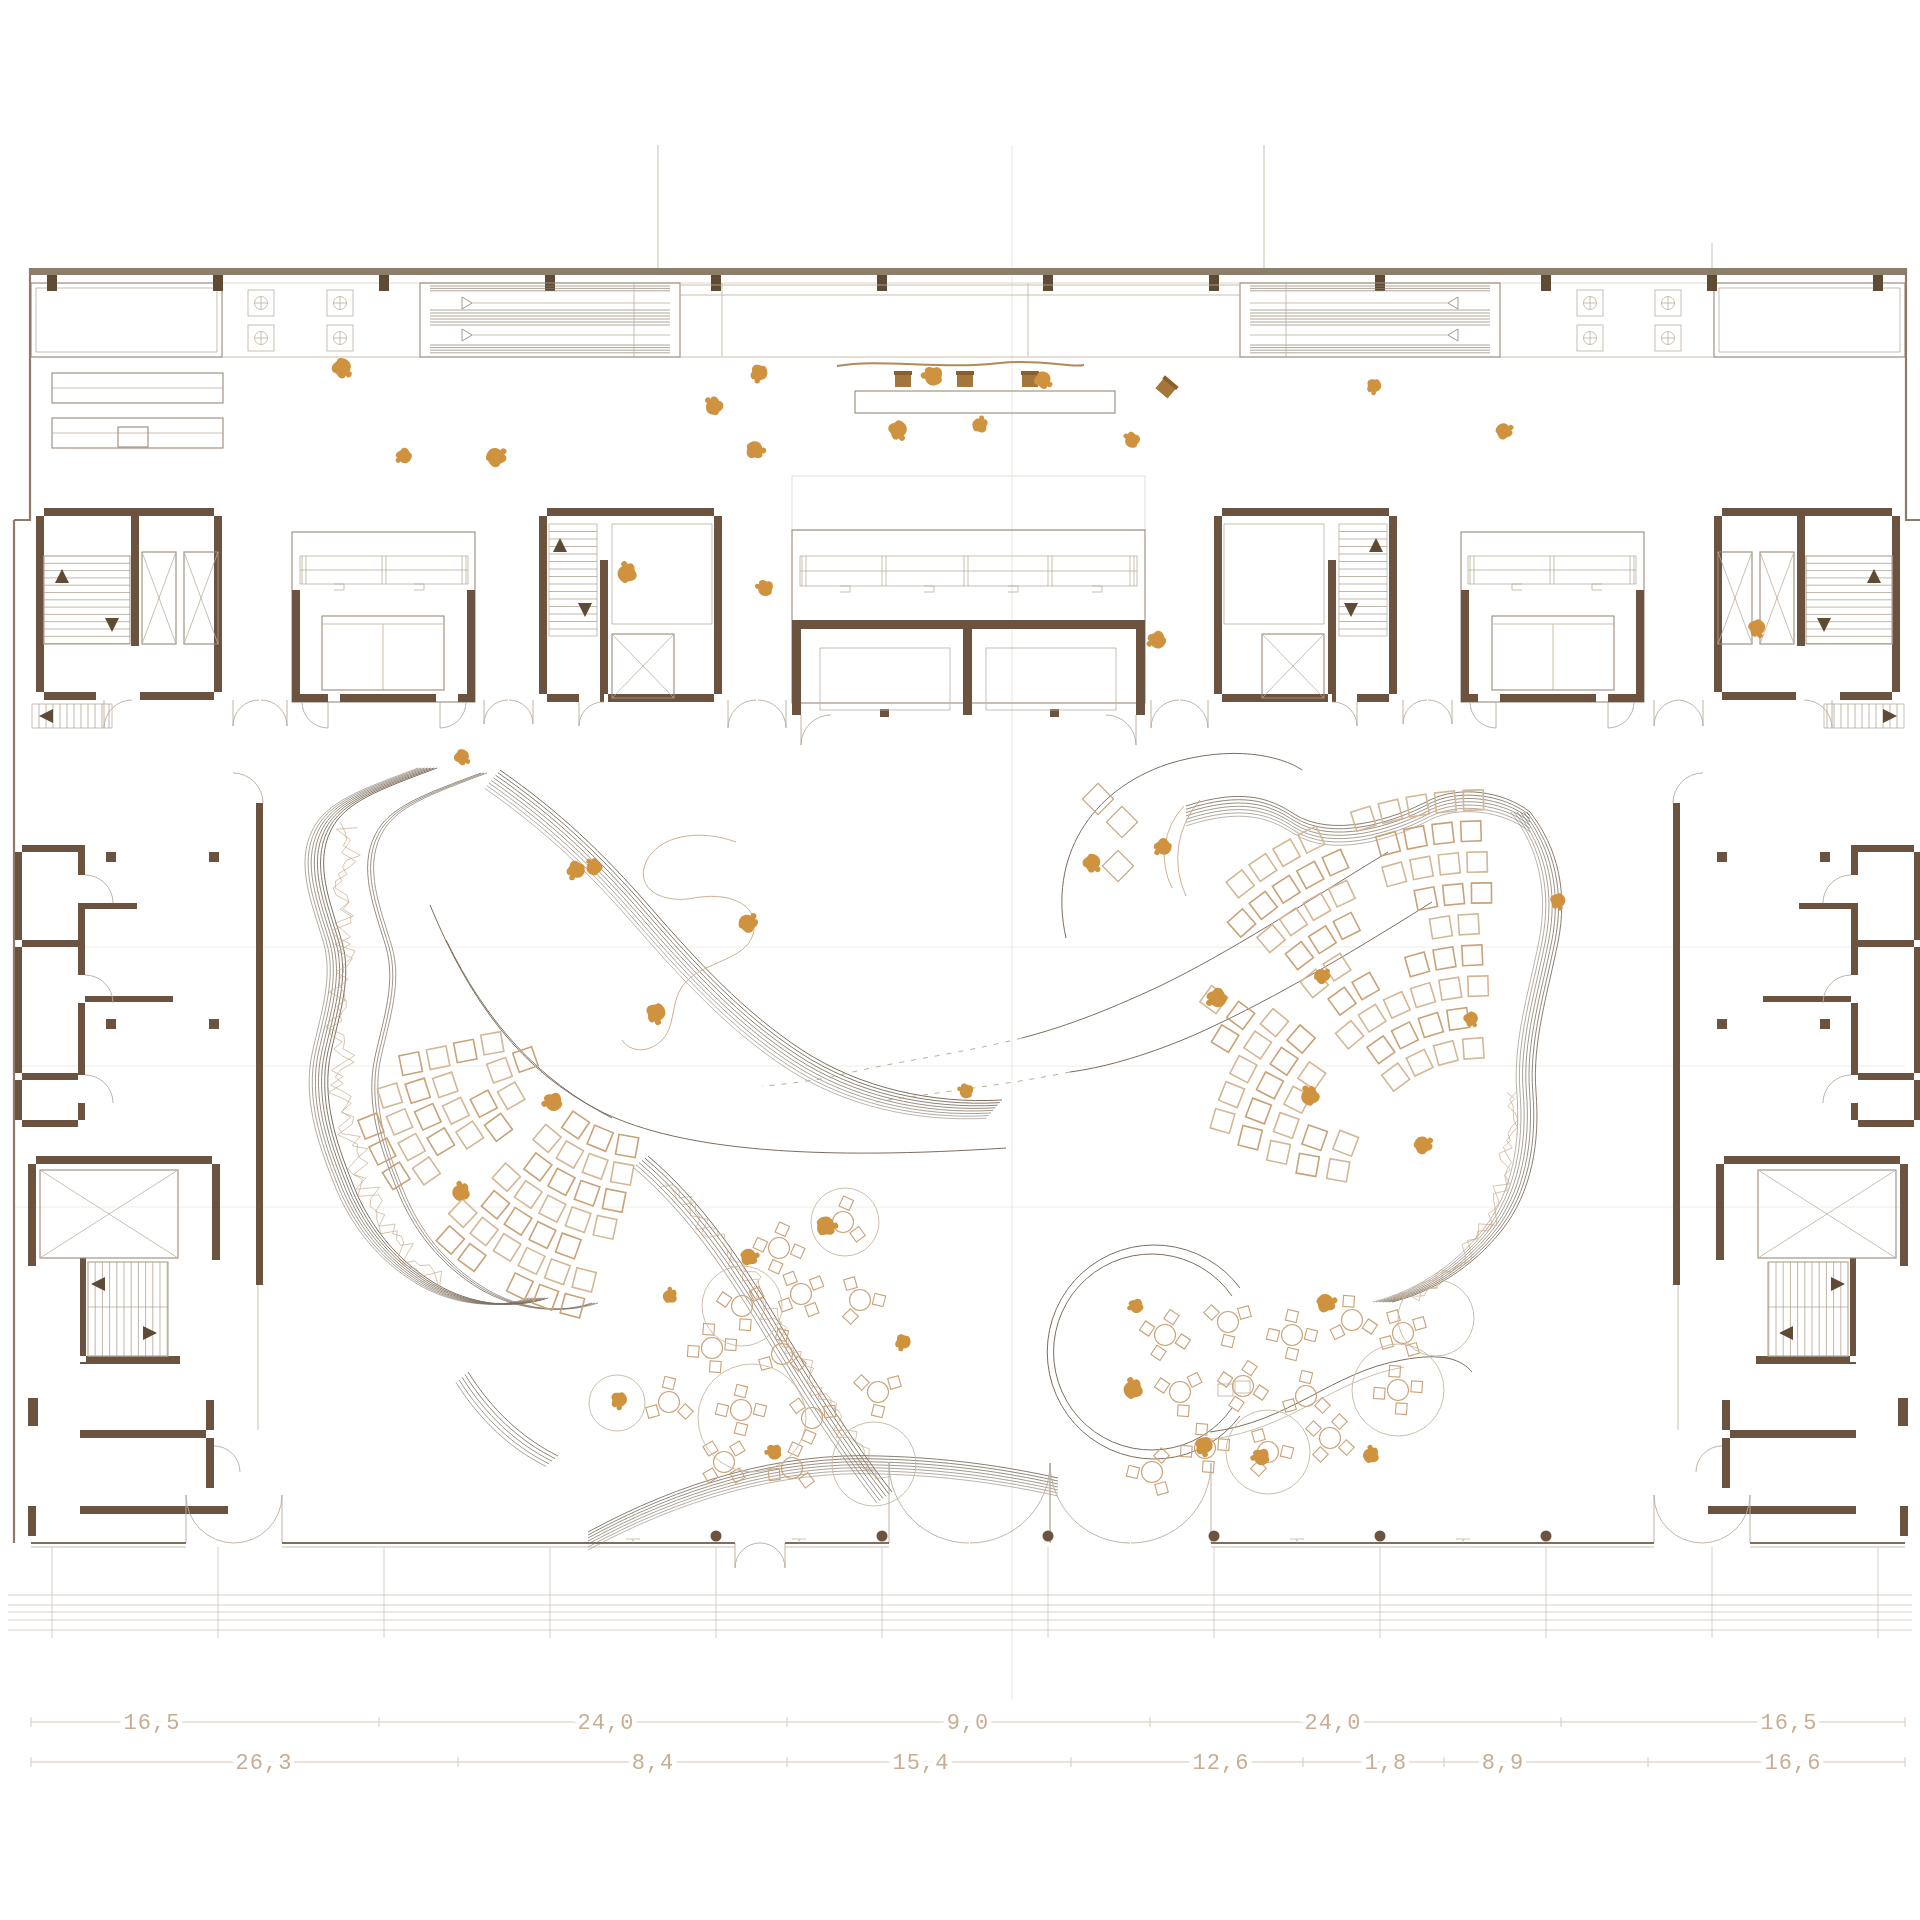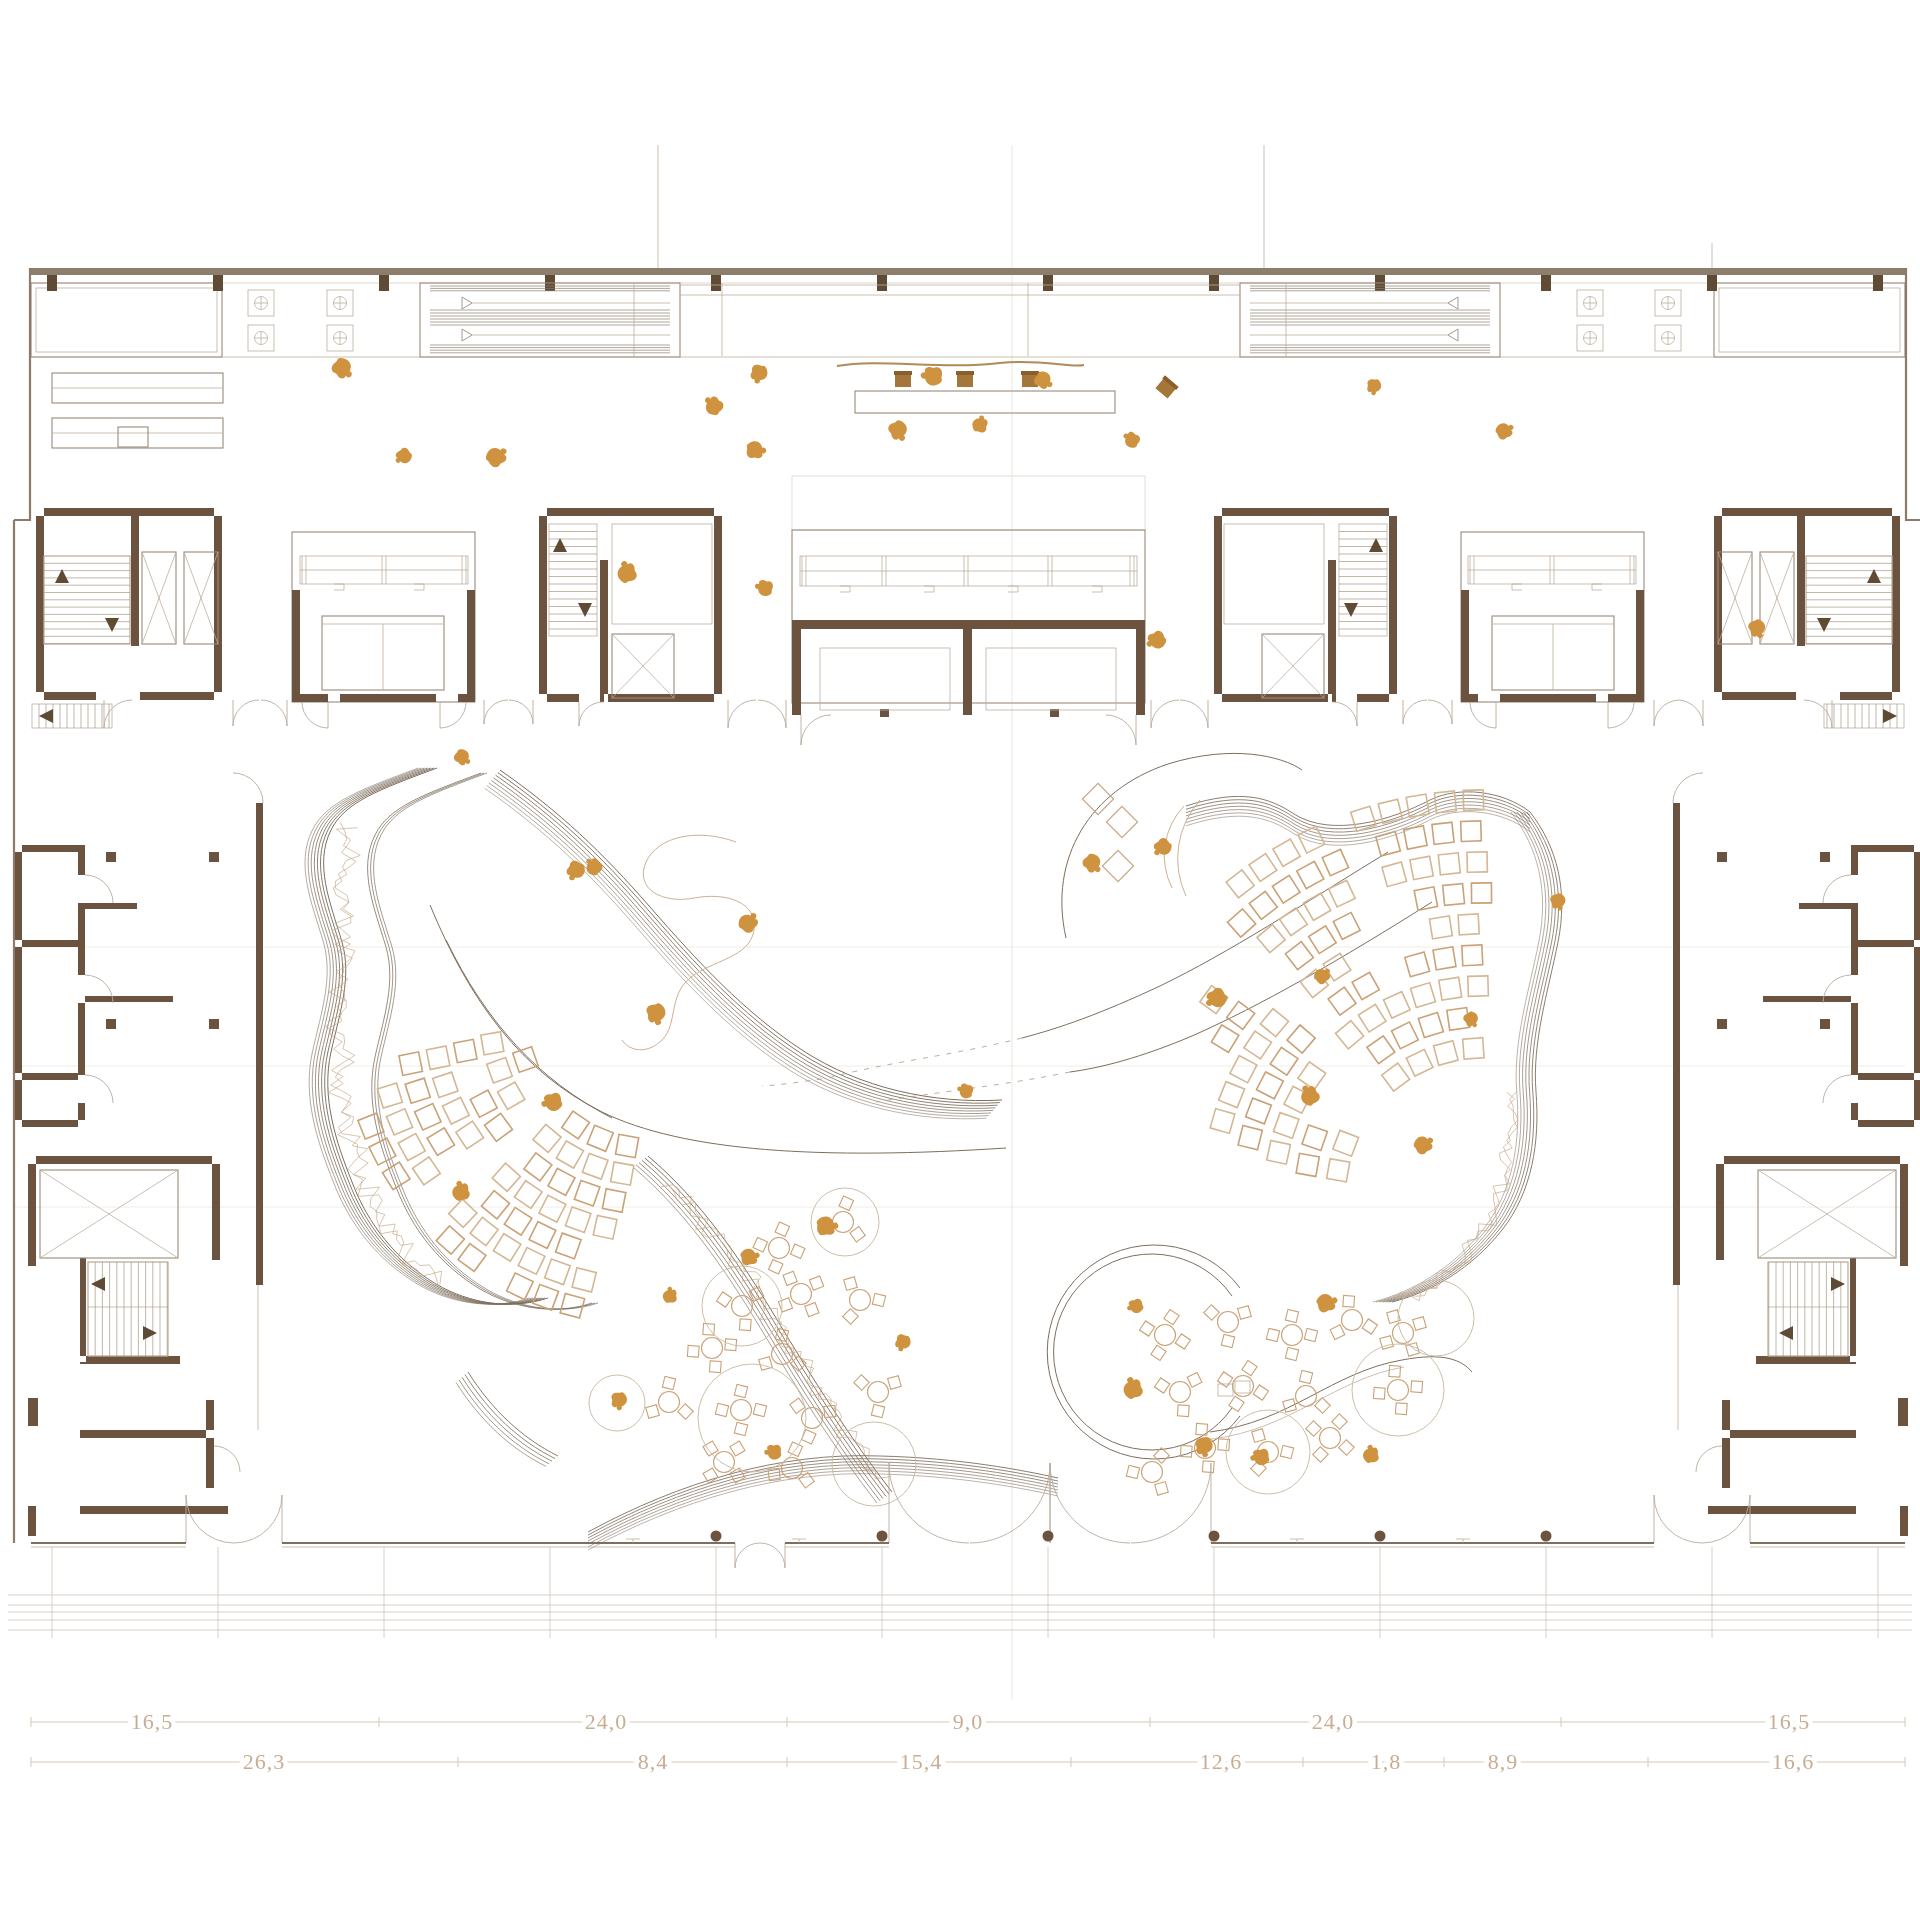--- a/index.html
+++ b/index.html
@@ -1,17 +1,17 @@
 <!DOCTYPE html>
 <html><head>
 <meta charset="utf-8">
 <style>
   html,body{margin:0;padding:0;background:#ffffff;}
   #stage{position:relative;width:1920px;height:1920px;background:#fff;overflow:hidden;
-         font-family:Liberation Serif, serif;}
+         font-family:Liberation Mono, monospace;}
   svg{position:absolute;left:0;top:0;}
   .thin{fill:none;stroke:#9a8b7b;stroke-width:1.1;}
   .xthin{fill:none;stroke:#bcae9d;stroke-width:0.8;}
   .faint{fill:none;stroke:#ddd6cb;stroke-width:0.8;}
   .wall{fill:#6b5340;stroke:none;}
   .door{fill:none;stroke:#b9ac9c;stroke-width:0.9;}
   .curve{fill:none;stroke:#7d6e5e;stroke-width:1.0;}
   .tan{fill:none;stroke:#cdb091;stroke-width:1.0;}
   .dash{fill:none;stroke:#b4a490;stroke-width:0.9;stroke-dasharray:5 7;}
   text.dim{font-size:22px;letter-spacing:1px;fill:#c8ad93;paint-order:stroke;stroke:#ffffff;stroke-width:9px;}

